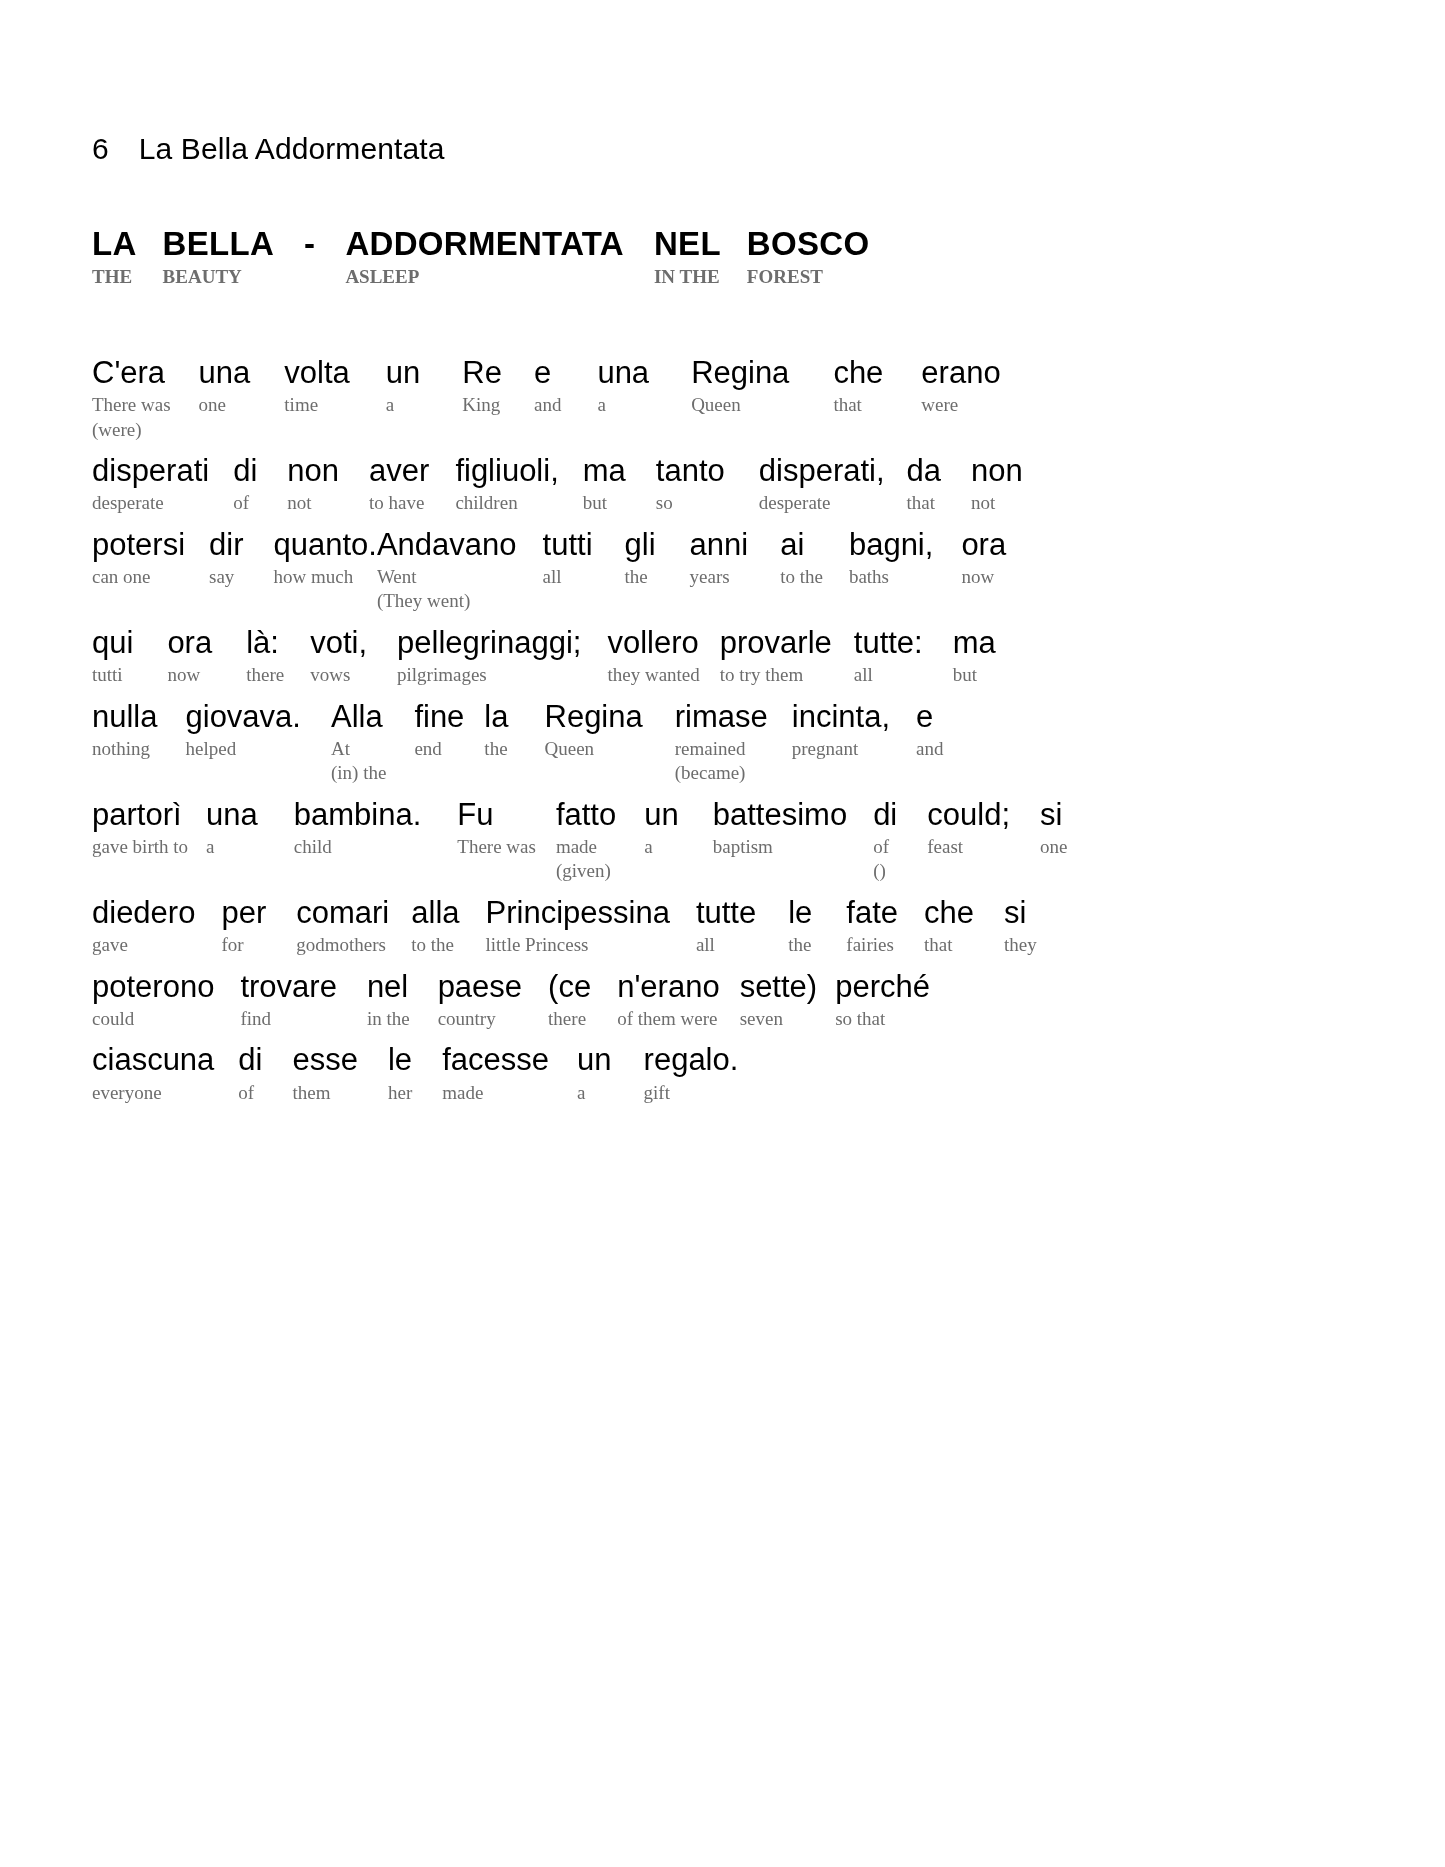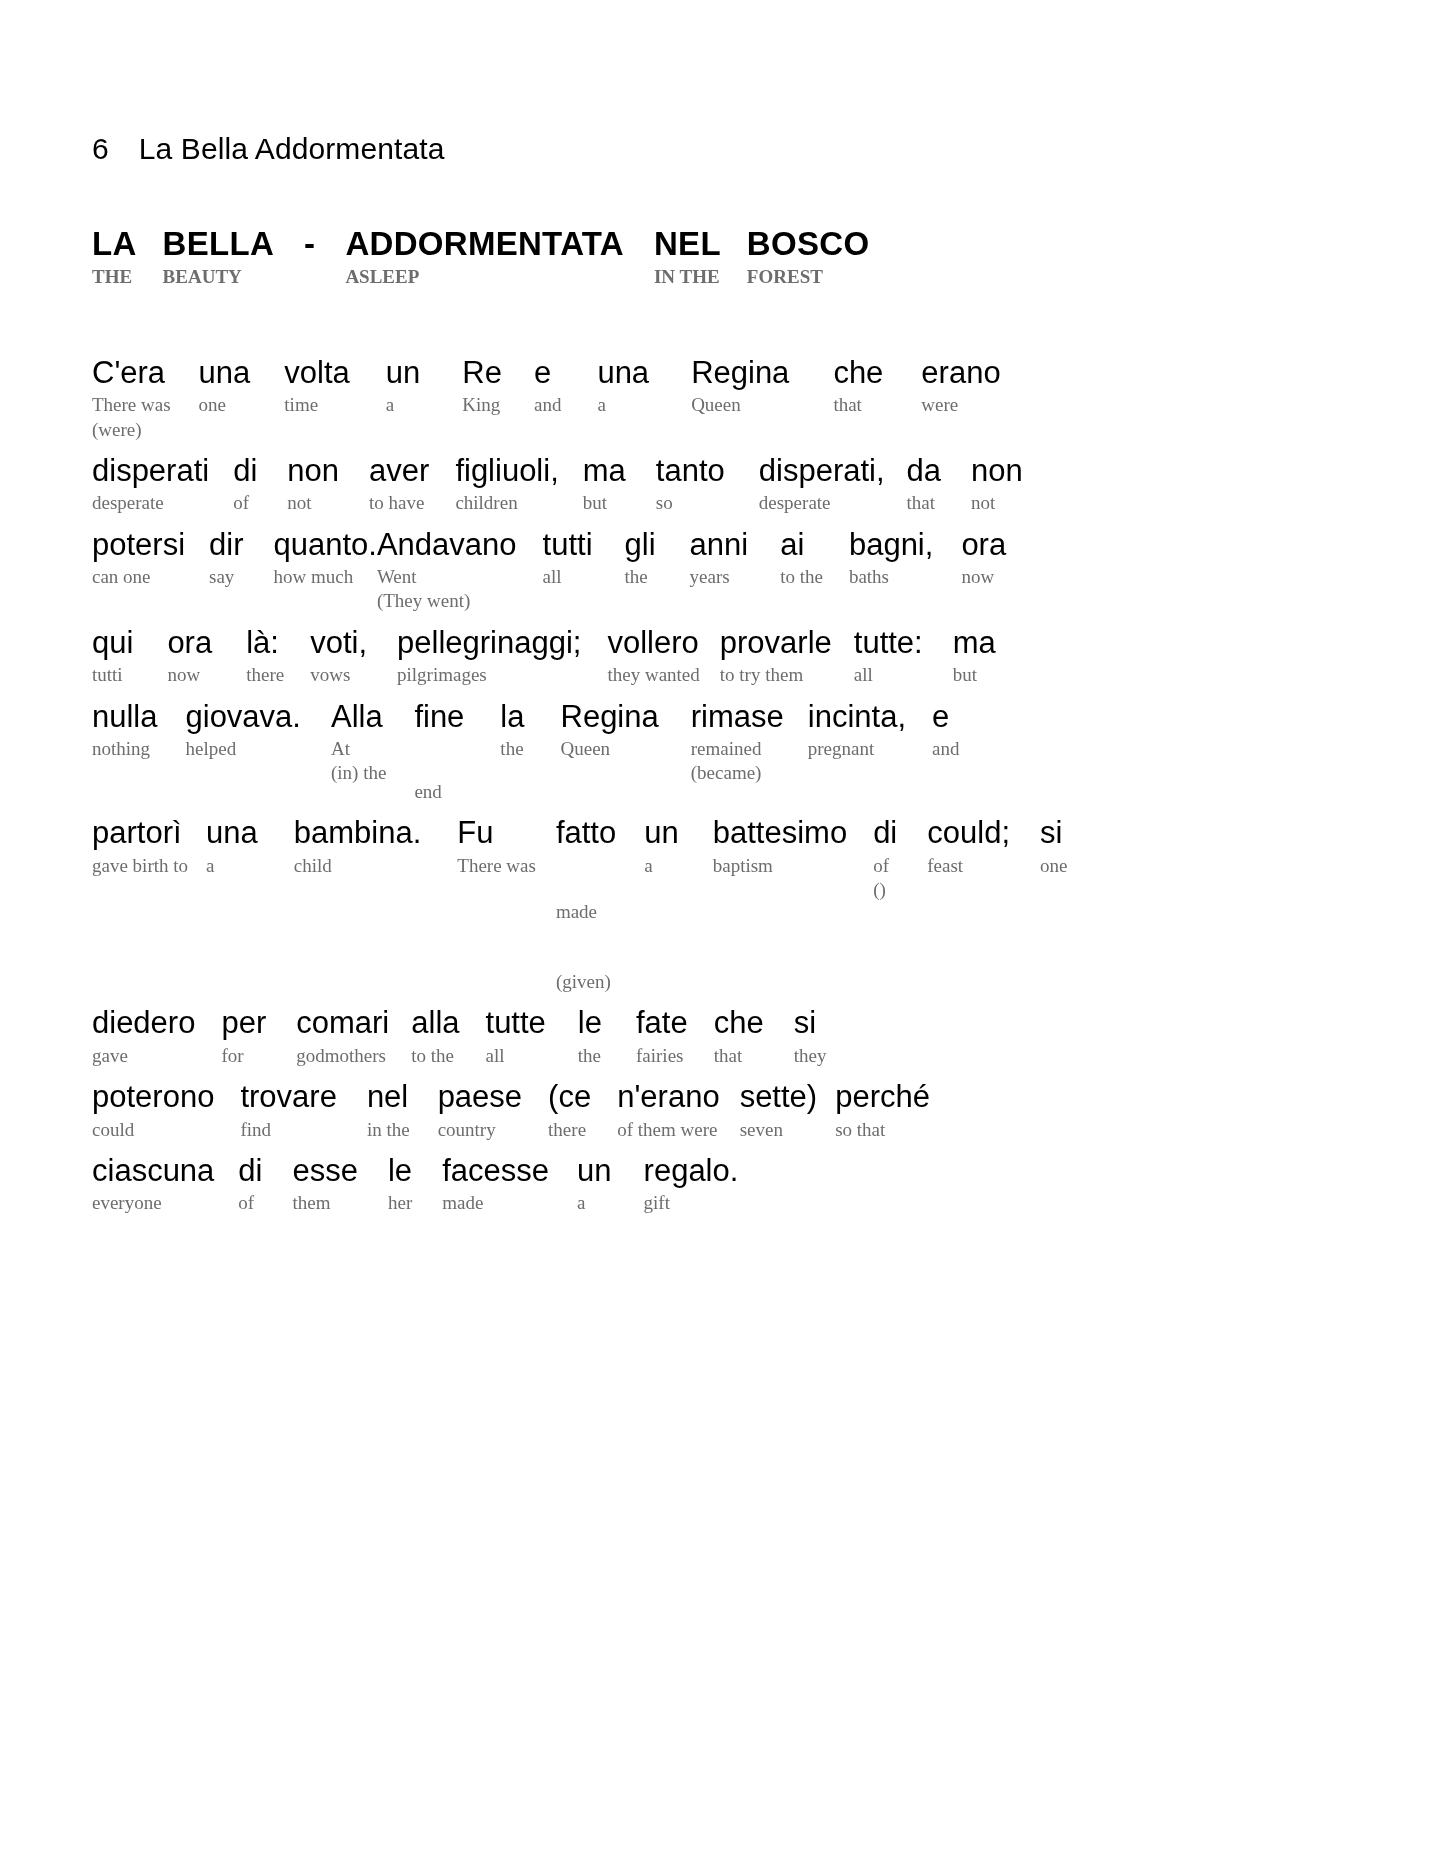--- a/index.html
+++ b/index.html
@@ -306,21 +306,21 @@
         </div>
         <div class="il-pair" style="margin-right: 30px;">
           <div class="il-src">giovava.</div>
           <div class="il-gloss">helped</div>
         </div>
         <div class="il-pair" style="margin-right: 28px;">
           <div class="il-src">Alla</div>
           <div class="il-gloss">At</div>
           <div class="il-gloss2">(in) the</div>
         </div>
-        <div class="il-pair" style="margin-right: 36px; gap: 43px;">
+        <div class="il-pair" style="margin-right: 20px;">
           <div class="il-src">fine</div>
           <div class="il-gloss">end</div>
         </div>
         <div class="il-pair" style="margin-right: 36px;">
           <div class="il-src">la</div>
           <div class="il-gloss">the</div>
         </div>
         <div class="il-pair" style="margin-right: 32px;">
           <div class="il-src">Regina</div>
           <div class="il-gloss">Queen</div>
@@ -349,21 +349,21 @@
           <div class="il-gloss">a</div>
         </div>
         <div class="il-pair" style="margin-right: 36px;">
           <div class="il-src">bambina.</div>
           <div class="il-gloss">child</div>
         </div>
         <div class="il-pair" style="margin-right: 20px;">
           <div class="il-src">Fu</div>
           <div class="il-gloss">There was</div>
         </div>
-        <div class="il-pair" style="margin-right: 28px; gap: 46px;">
+        <div class="il-pair" style="margin-right: 28px;">
           <div class="il-src">fatto</div>
           <div class="il-gloss">made</div>
           <div class="il-gloss2">(given)</div>
         </div>
         <div class="il-pair" style="margin-right: 34px;">
           <div class="il-src">un</div>
           <div class="il-gloss">a</div>
         </div>
         <div class="il-pair" style="margin-right: 26px;">
           <div class="il-src">battesimo</div>
@@ -393,20 +393,24 @@
           <div class="il-gloss">for</div>
         </div>
         <div class="il-pair" style="margin-right: 22px;">
           <div class="il-src">comari</div>
           <div class="il-gloss">godmothers</div>
         </div>
         <div class="il-pair" style="margin-right: 26px;">
           <div class="il-src">alla</div>
           <div class="il-gloss">to the</div>
         </div>
+        <div class="il-pair" style="margin-right: 26px;">
+          <div class="il-src">Principessina</div>
+          <div class="il-gloss">little Princess</div>
+        </div>
         <div class="il-pair" style="margin-right: 32px;">
           <div class="il-src">tutte</div>
           <div class="il-gloss">all</div>
         </div>
         <div class="il-pair" style="margin-right: 34px;">
           <div class="il-src">le</div>
           <div class="il-gloss">the</div>
         </div>
         <div class="il-pair" style="margin-right: 26px;">
           <div class="il-src">fate</div>

